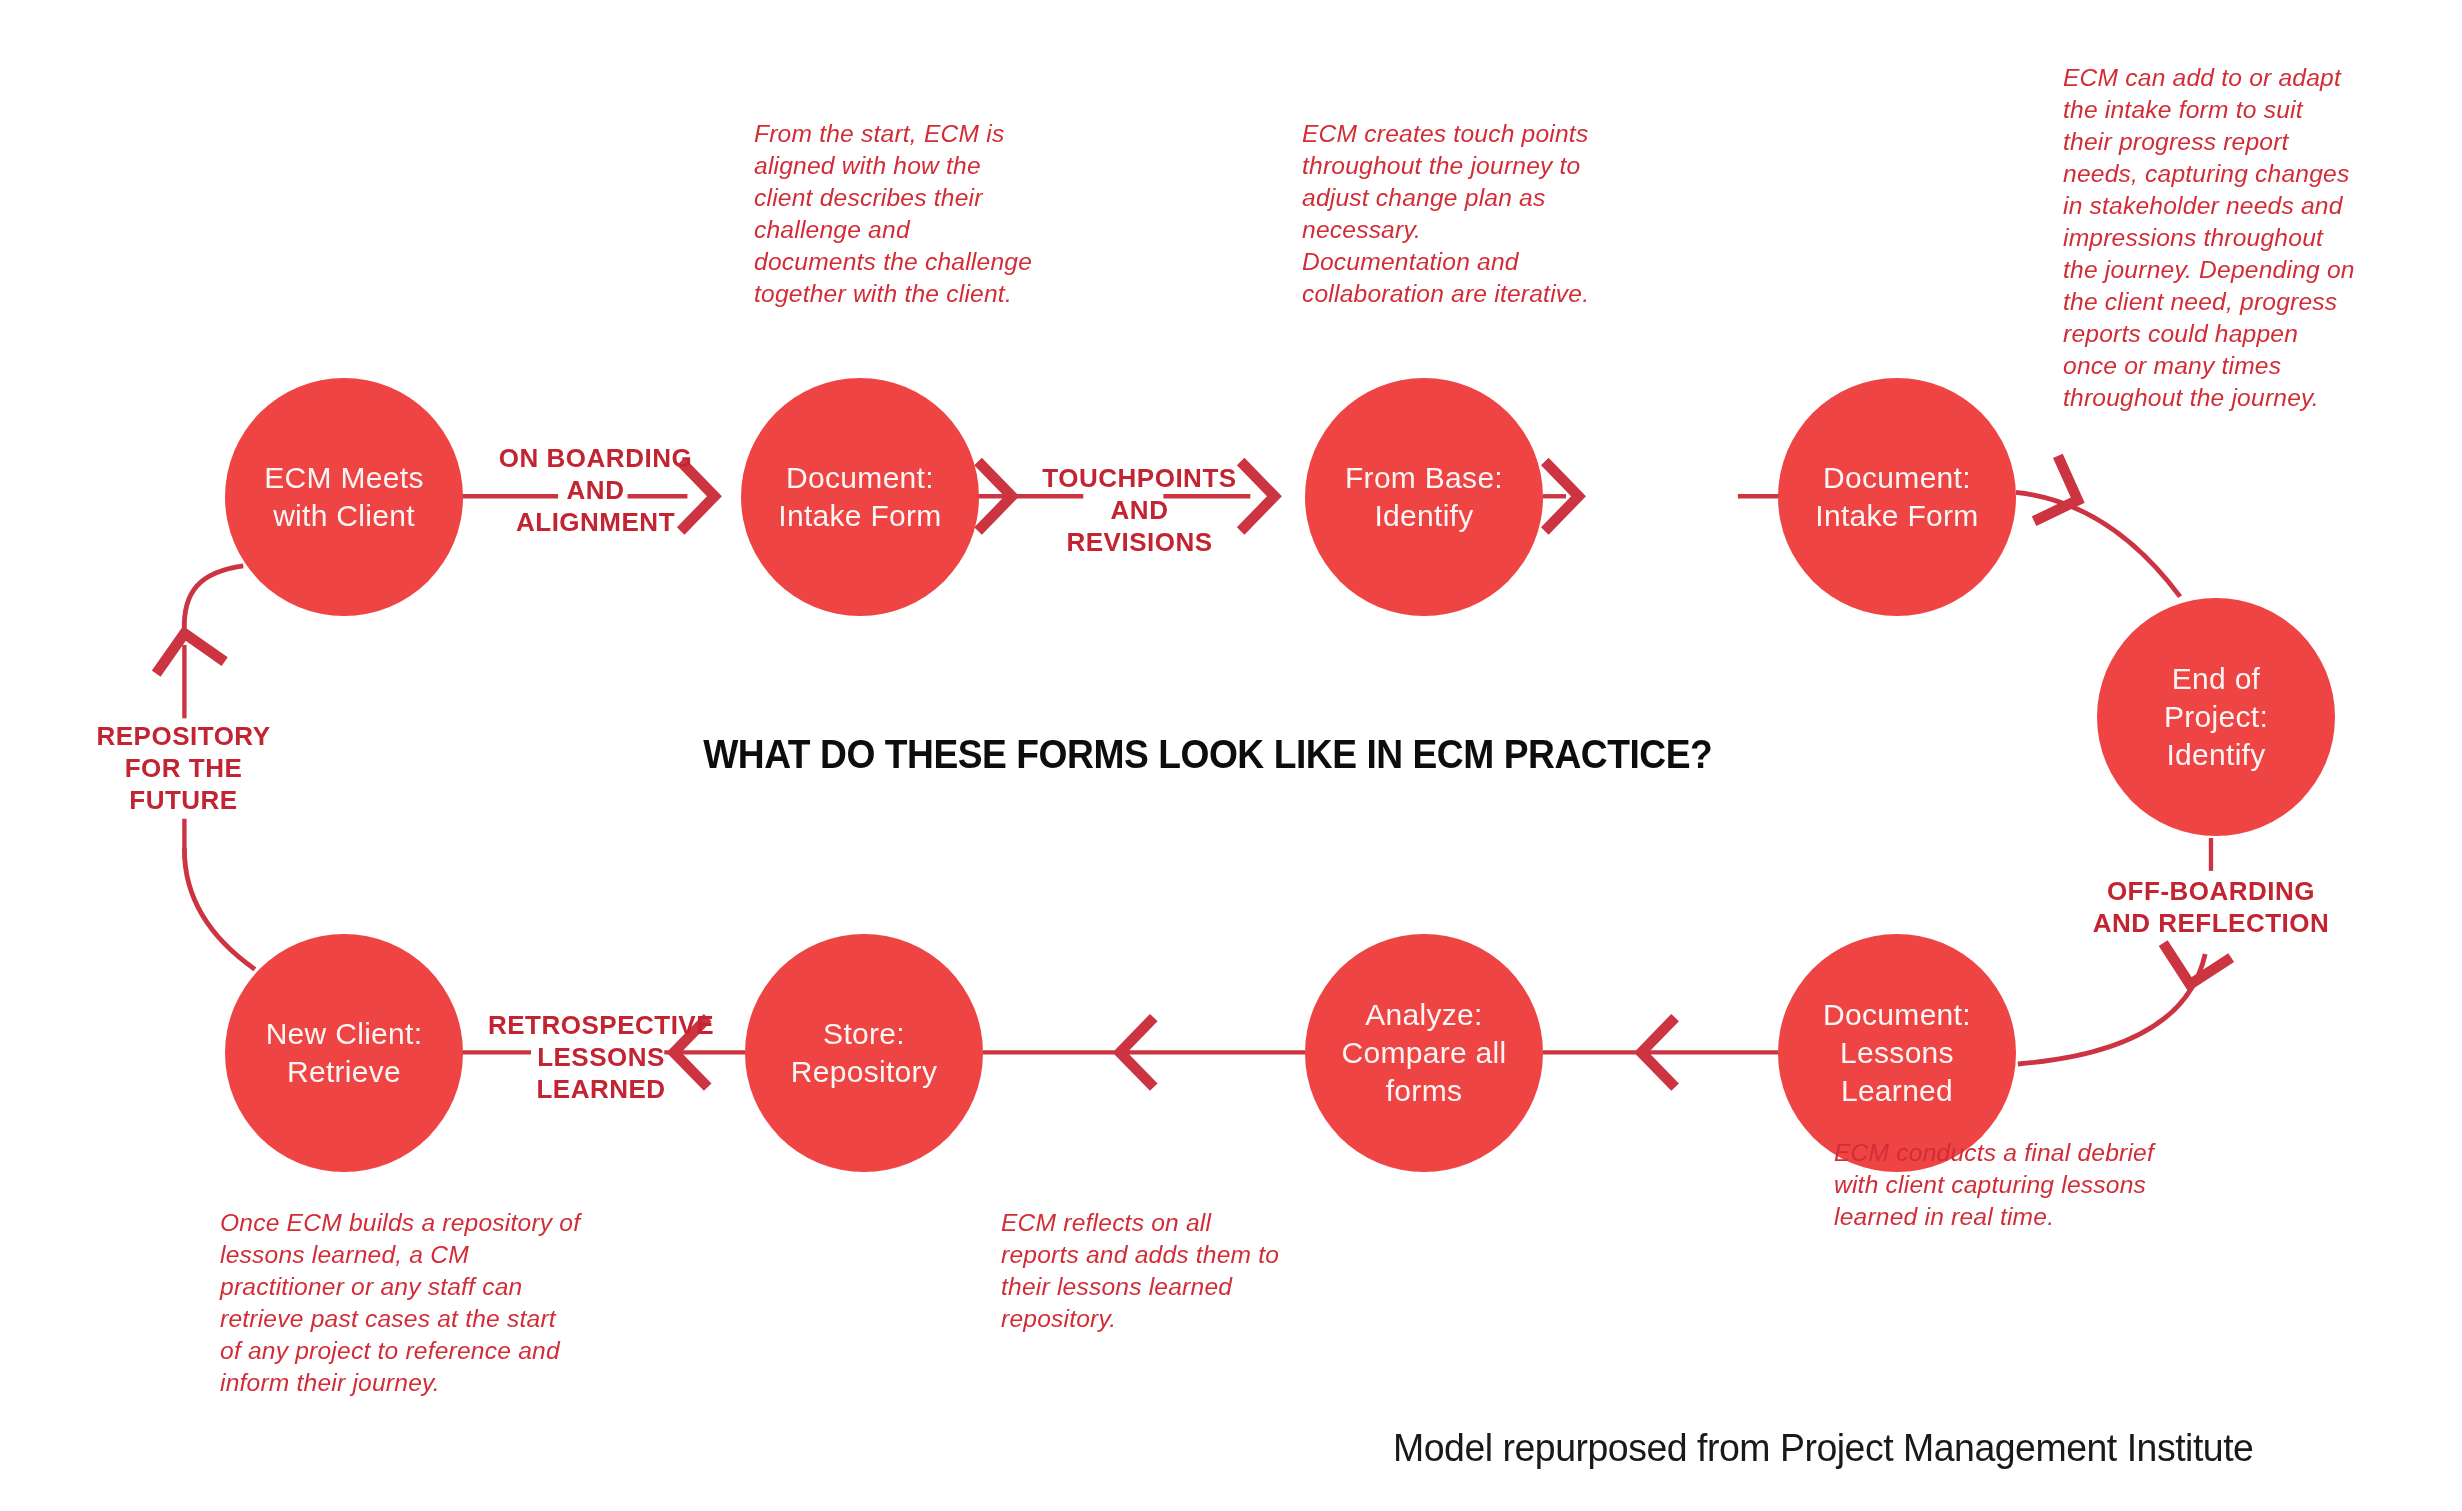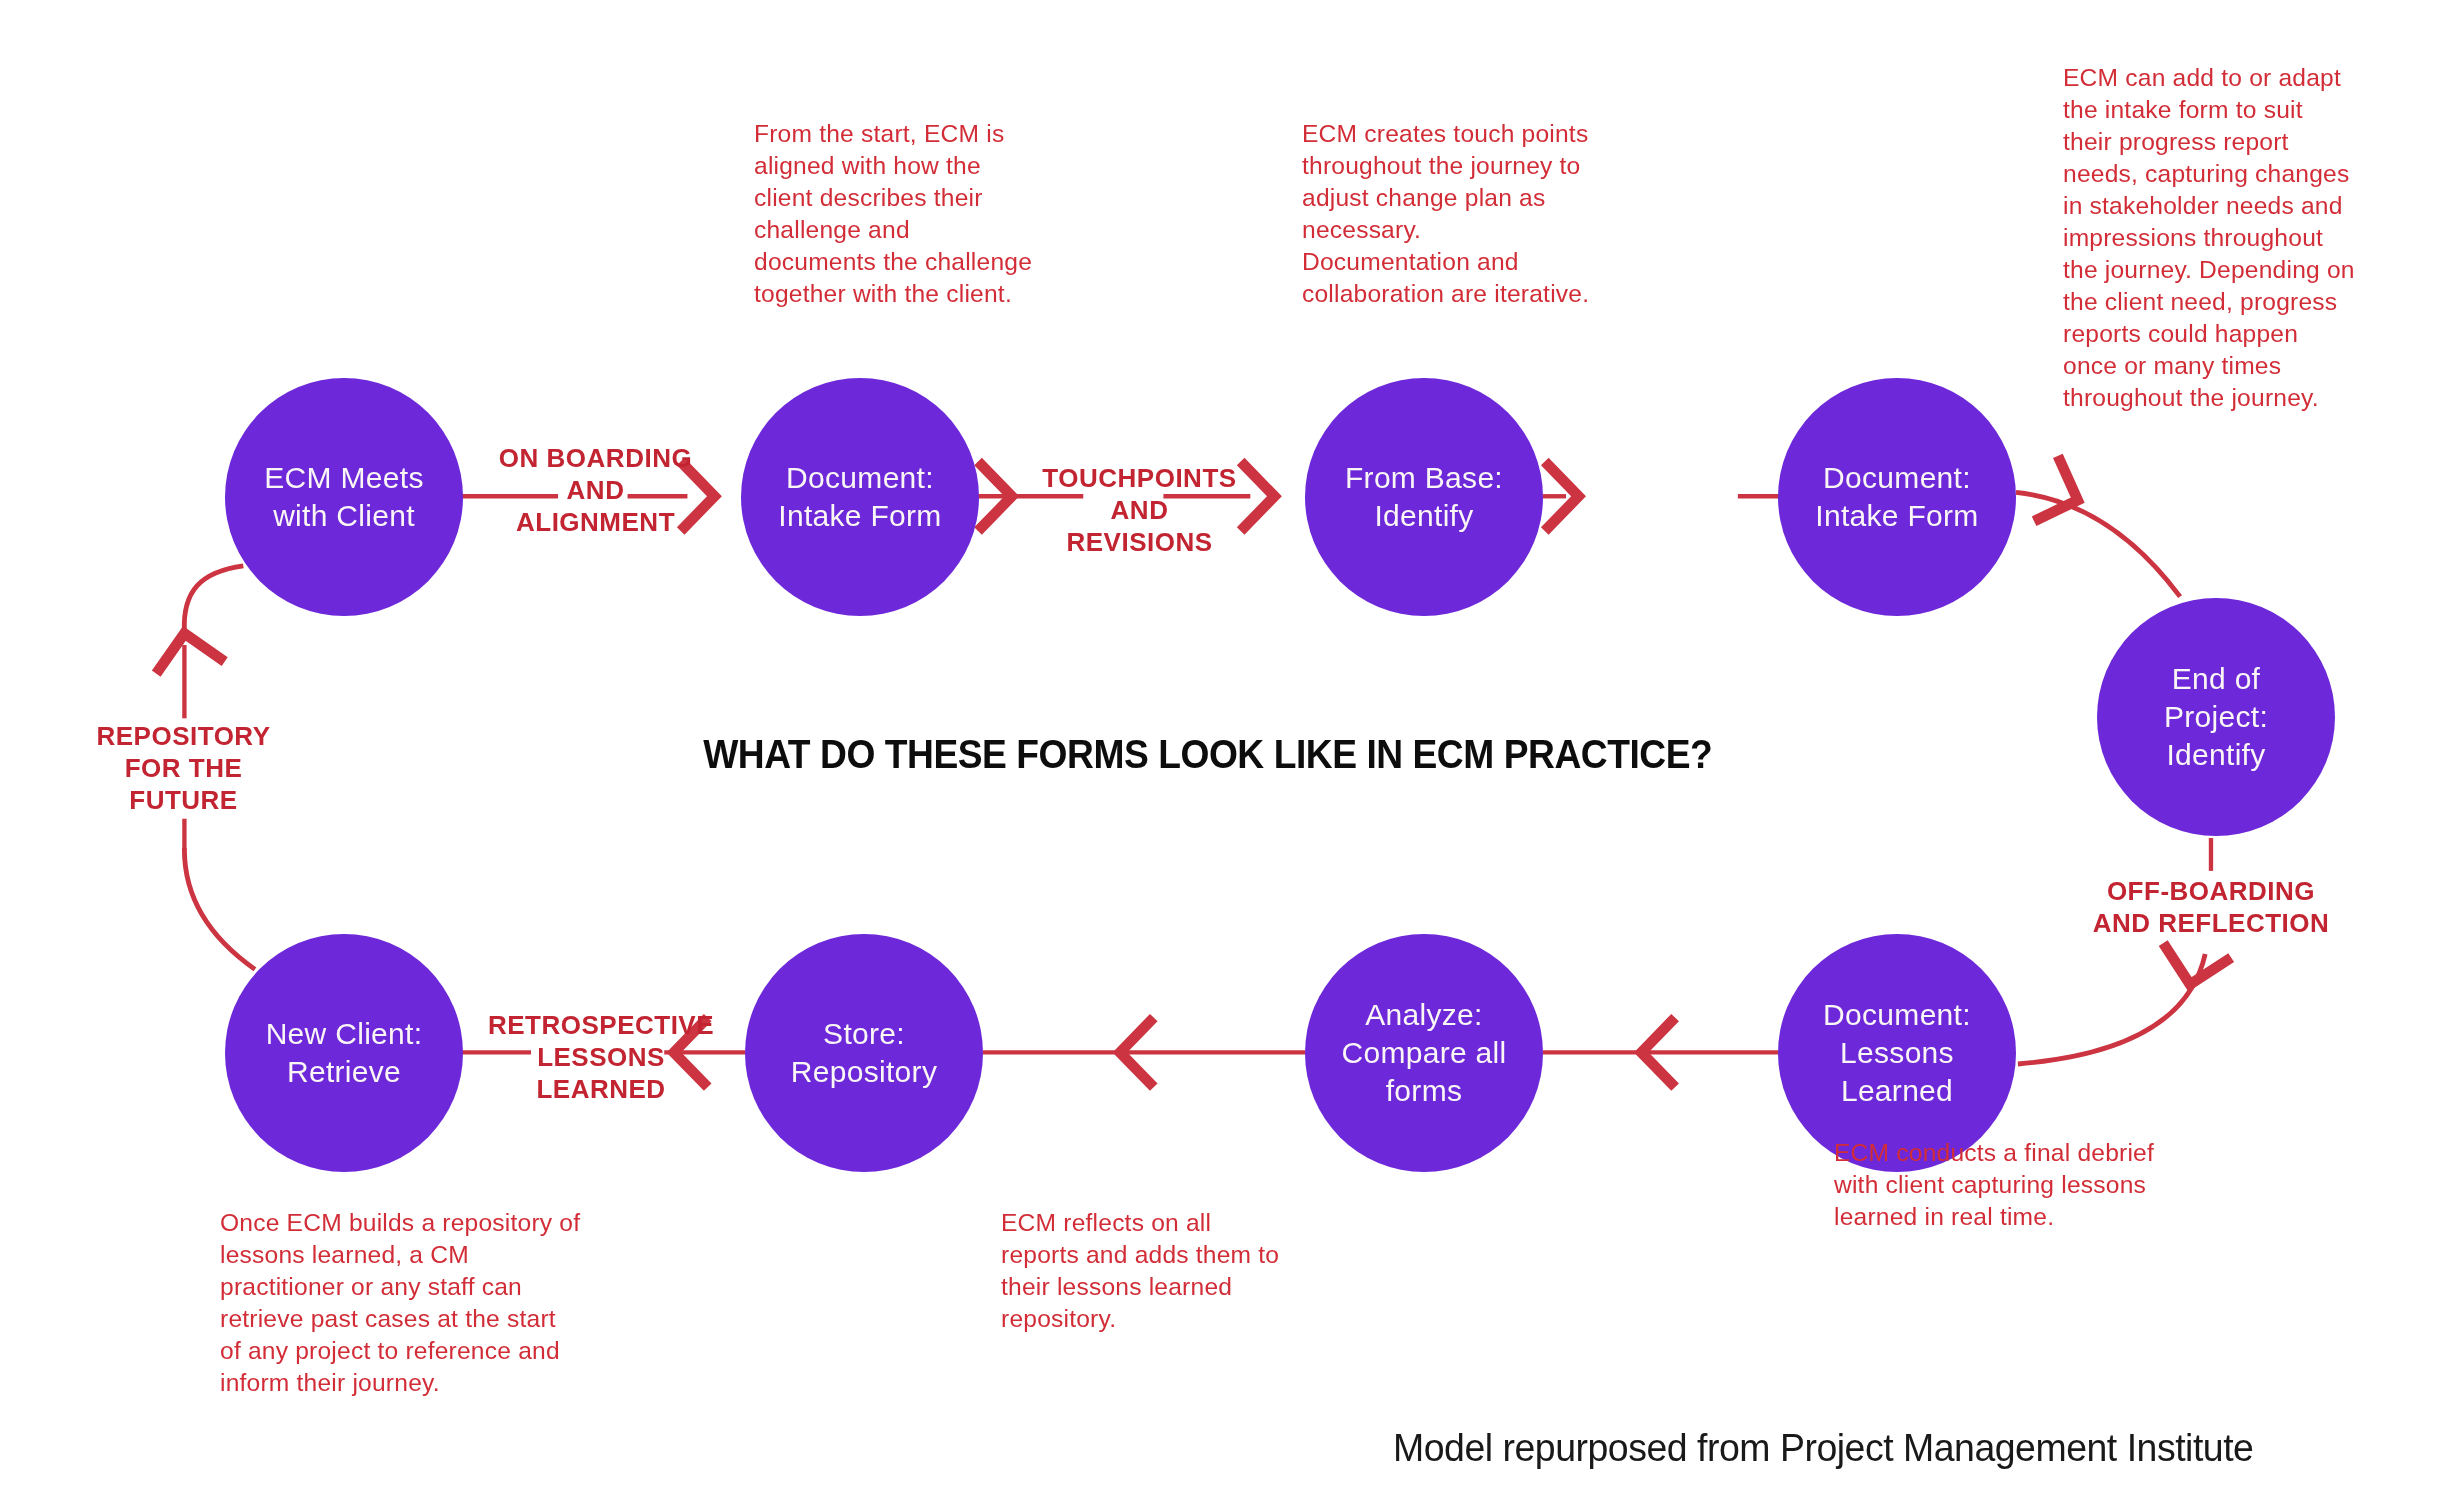--- a/index.html
+++ b/index.html
@@ -3,31 +3,31 @@
 <meta charset="utf-8">
 <style>
   html,body{margin:0;padding:0;background:#ffffff;}
   .canvas{
     position:relative;width:2462px;height:1511px;background:#ffffff;overflow:hidden;
     font-family:"Liberation Sans", sans-serif;
   }
   svg.flow{position:absolute;left:0;top:0;width:2462px;height:1511px;}
   .node{
     position:absolute;width:238px;height:238px;border-radius:50%;
-    background:#6d28d9;display:flex;align-items:center;justify-content:center;
+    background:#ef4444;display:flex;align-items:center;justify-content:center;
     text-align:center;color:#fbf6f6;font-size:30px;line-height:38px;
     white-space:pre-line;font-weight:400;letter-spacing:0.3px;
   }
   .conn-label{
     position:absolute;color:#c22531;font-weight:700;font-size:26px;line-height:32px;
     text-align:center;white-space:pre-line;letter-spacing:0.5px;
   }
   .annotation{
     position:absolute;color:#d22d37;font-size:24.6px;line-height:32px;
-    white-space:pre-line;font-weight:400;letter-spacing:0.2px;
+    white-space:pre-line;font-weight:400;letter-spacing:0.2px;font-style:italic;
   }
   .big-title{
     position:absolute;left:666px;top:732px;width:1062px;text-align:center;
     color:#0d0d0d;font-weight:800;font-size:40px;letter-spacing:-0.5px;
     transform:scaleX(.93);transform-origin:center;white-space:nowrap;
   }
   .credit{
     position:absolute;left:1393px;top:1426px;color:#191919;font-size:39px;
     letter-spacing:-0.5px;transform:scaleX(.96);transform-origin:left;white-space:nowrap;
   }

